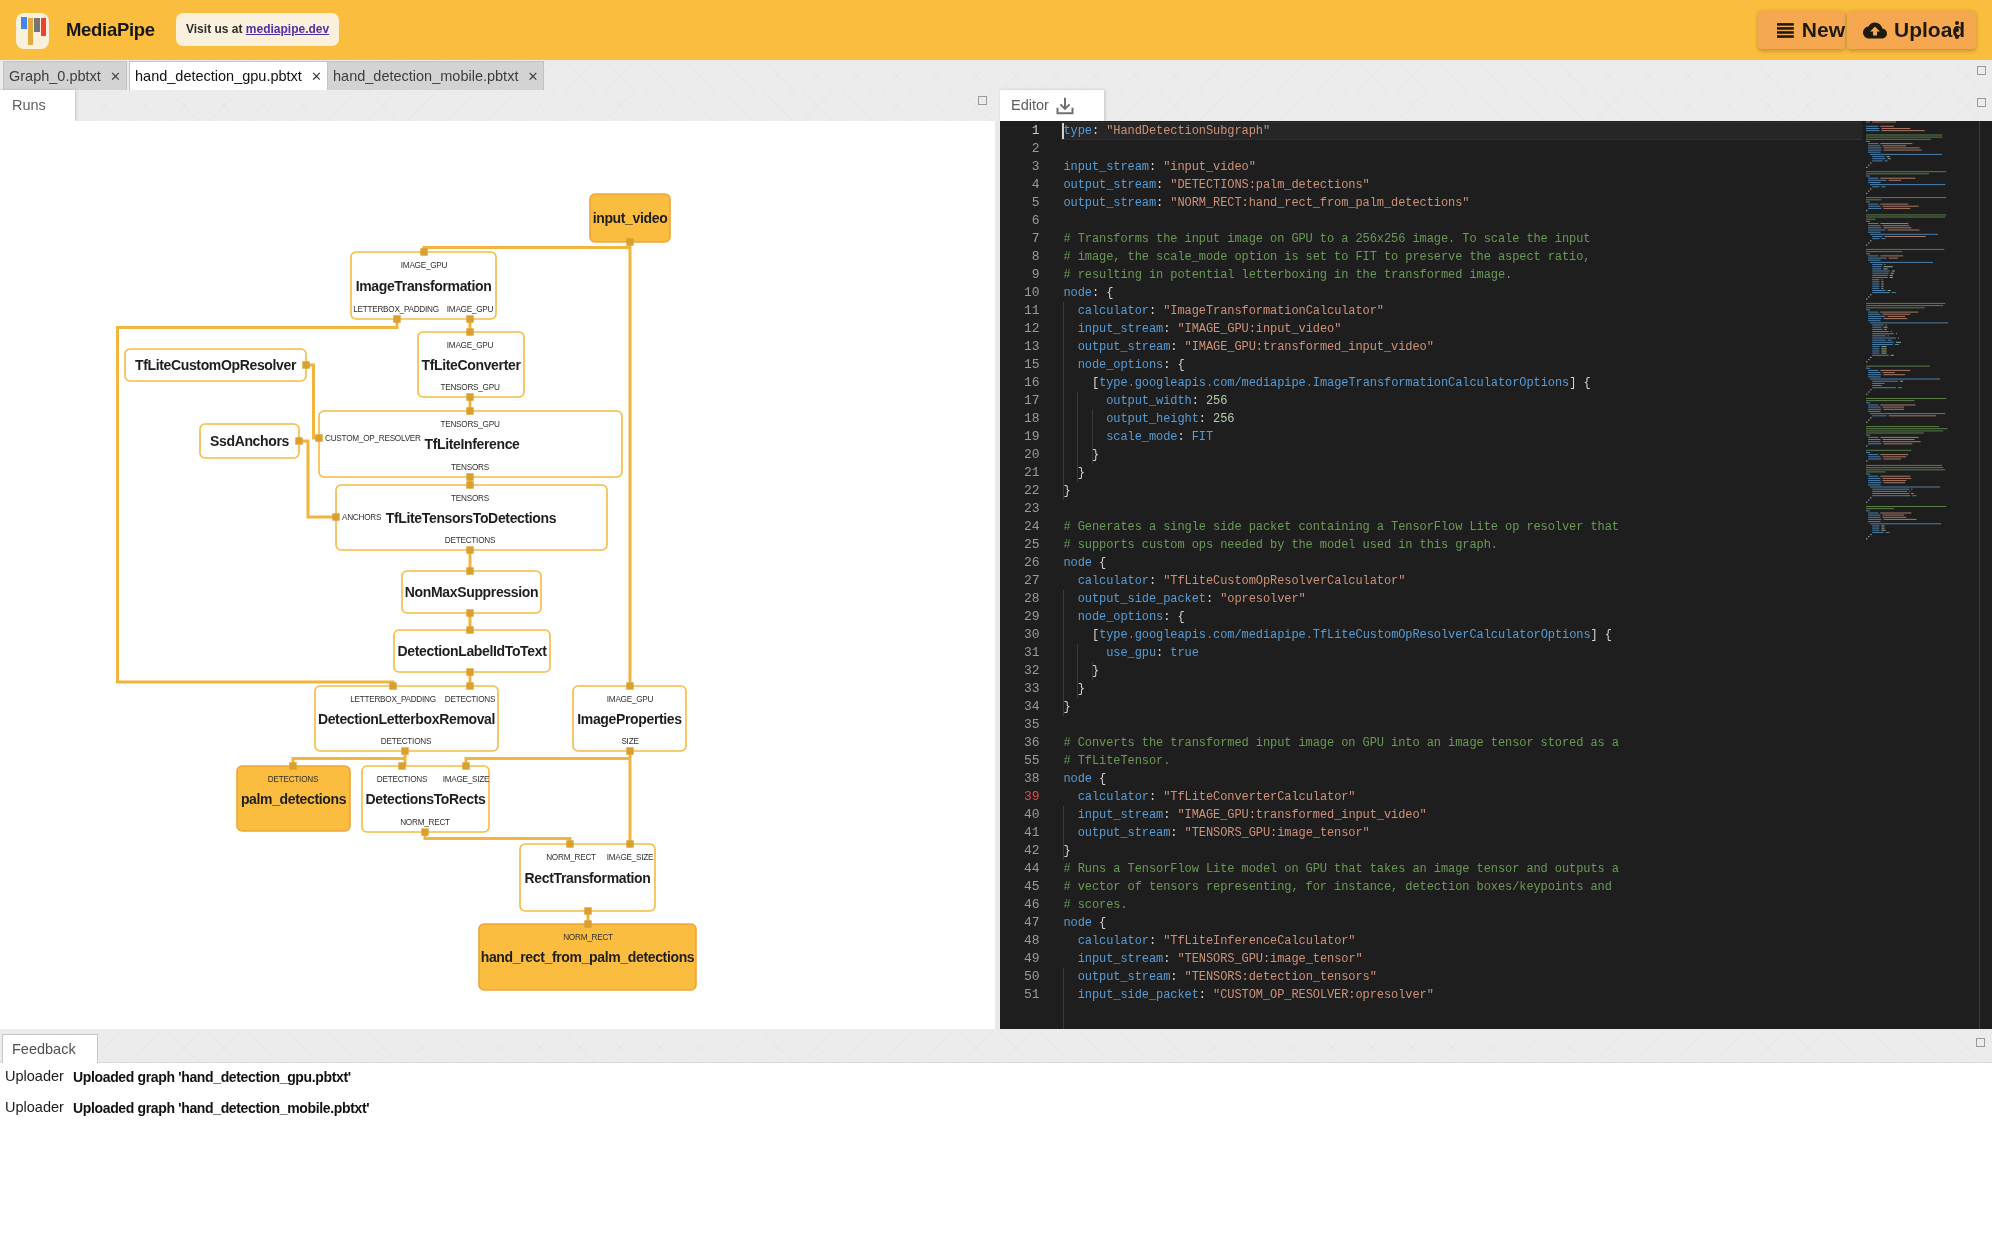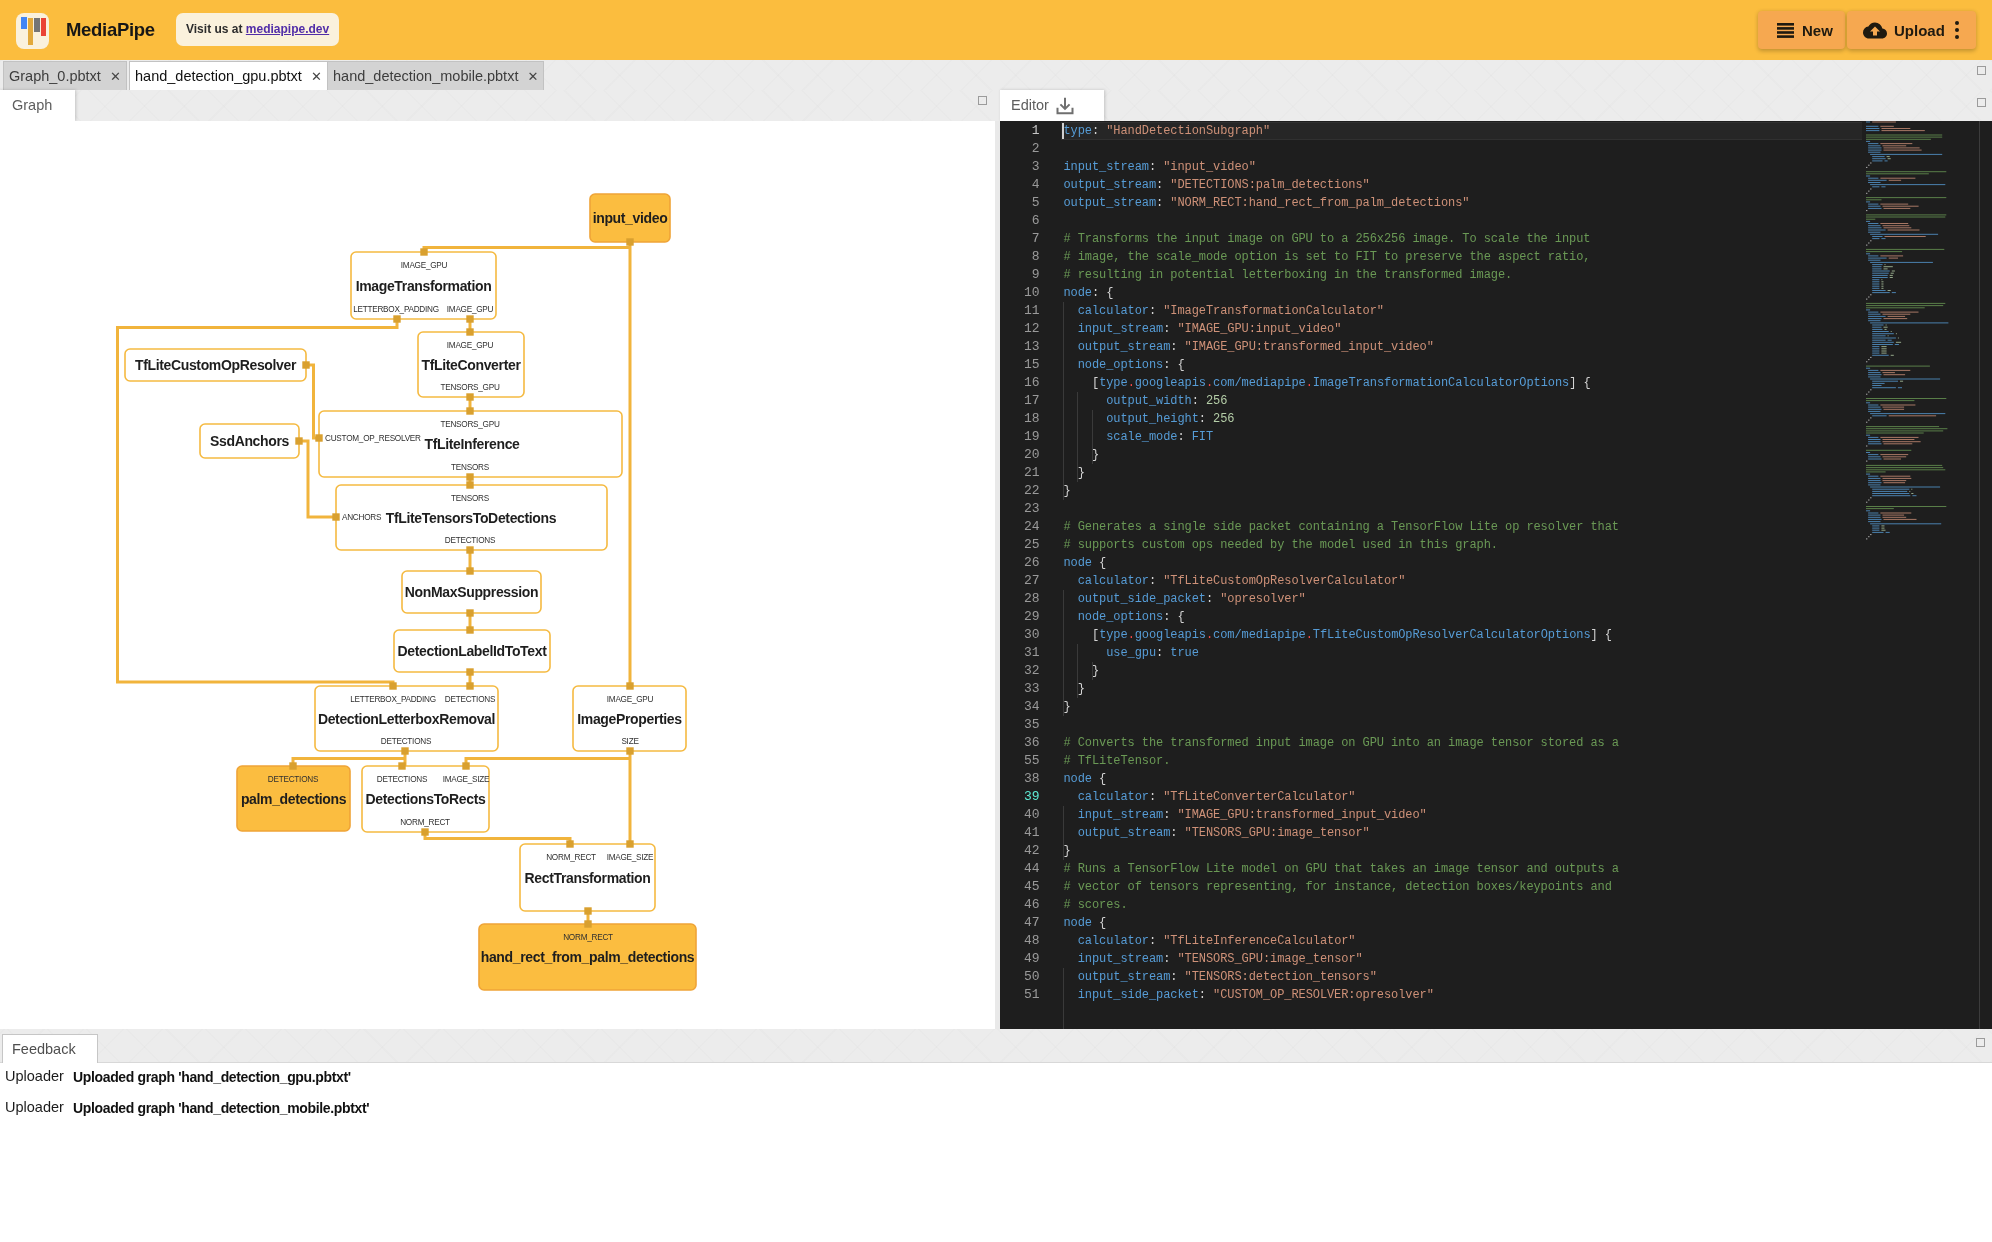--- a/index.html
+++ b/index.html
@@ -5,21 +5,21 @@
 html,body{width:1992px;height:1242px;overflow:hidden;font-family:"Liberation Sans",sans-serif;background:#fff}
 
 #topbar{position:absolute;left:0;top:0;width:1992px;height:60px;background:#FBBD3E}
 #logo{position:absolute;left:16px;top:13px;width:33px;height:36px;background:#FAF1DC;border-radius:8px}
 #logo i{position:absolute;display:block}
 #title{position:absolute;left:66px;top:19px;font-size:18.5px;font-weight:bold;color:#161616;letter-spacing:-0.3px}
 #pill{position:absolute;left:176px;top:13px;height:33px;background:#FAF1DC;border-radius:7px;
   font-size:12px;font-weight:600;color:#2c2c2c;line-height:33px;padding:0 10px}
 #pill a{color:#512DA8;text-decoration:underline}
 .hbtn{position:absolute;top:11px;height:38px;background:#F6A850;border-radius:4px;color:#1F1A10;
-  font-size:15px;font-weight:bold;box-shadow:0 1.5px 4px rgba(0,0,0,.24);display:flex;align-items:center}
+  font-size:21px;font-weight:bold;box-shadow:0 1.5px 4px rgba(0,0,0,.24);display:flex;align-items:center}
 #btn-new{left:1758px;width:87px}
 #btn-upload{left:1847px;width:129px}
 
 .patt{background-color:#ECECEC;background-image:
   repeating-linear-gradient(45deg,rgba(0,0,0,.013) 0 1.5px,rgba(0,0,0,0) 1.5px 28px),
   repeating-linear-gradient(-45deg,rgba(0,0,0,.013) 0 1.5px,rgba(0,0,0,0) 1.5px 28px)}
 #filetabs{position:absolute;left:0;top:60px;width:1992px;height:30px}
 .ftab{position:absolute;top:1px;height:44px;font-size:14.5px;line-height:29px;color:#3d3d3d;
   background:#D3D3D3;border:1px solid #C2C2C2;border-bottom:none;padding:0 5px;white-space:nowrap}
 .ftab .x{display:inline-block;margin-left:9px;color:#454545;font-size:13px}
@@ -77,21 +77,21 @@
       </g>
     </svg>
 </div>
 <div id="filetabs" class="patt">
   <div class="ftab" style="left:3px">Graph_0.pbtxt<span class="x">✕</span></div>
   <div class="ftab active" style="left:129px">hand_detection_gpu.pbtxt<span class="x">✕</span></div>
   <div class="ftab" style="left:327px">hand_detection_mobile.pbtxt<span class="x">✕</span></div>
   <div class="sq" style="left:1977px;top:6px"></div>
 </div>
 <div id="panetabs" class="patt">
-  <div class="ptab" style="left:0;width:75px;padding-left:12px;box-shadow:1px 0 3px rgba(0,0,0,.18)">Graph</div>
+  <div class="ptab" style="left:0;width:75px;padding-left:12px;box-shadow:1px 0 3px rgba(0,0,0,.18)">Runs</div>
   <div class="ptab" style="left:1000px;width:104px;padding-left:11px;box-shadow:1px 0 3px rgba(0,0,0,.18)">Editor<svg width="20" height="20" viewBox="0 0 24 24" style="position:absolute;left:55px;top:6px">
 <g fill="none" stroke="#6f6f6f" stroke-width="2.4">
           <path d="M3 14 v6.8 h18 V14"></path>
           <path d="M12 2 v12.5"></path>
           <path d="M6.5 10 L12 15.5 L17.5 10" fill="none"></path>
         </g>
       </svg></div>
   <div class="sq" style="left:978px;top:6px"></div>
   <div class="sq" style="left:1977px;top:8px"></div>
 </div>
@@ -235,21 +235,21 @@
 <div class="cl"><span class="ln" style="color:#9a9a9a">29</span><span class="ct">  <span style="color:#569CD6">node_options</span><span style="color:#d4d4d4">: {</span></span></div>
 <div class="cl"><span class="ln" style="color:#9a9a9a">30</span><span class="ct">    <span style="color:#d4d4d4">[</span><span style="color:#569CD6">type</span><span style="color:#F44747">.</span><span style="color:#569CD6">googleapis</span><span style="color:#F44747">.</span><span style="color:#569CD6">com/mediapipe</span><span style="color:#F44747">.</span><span style="color:#569CD6">TfLiteCustomOpResolverCalculatorOptions</span><span style="color:#d4d4d4">] {</span></span></div>
 <div class="cl"><span class="ln" style="color:#9a9a9a">31</span><span class="ct">      <span style="color:#569CD6">use_gpu</span><span style="color:#d4d4d4">: </span><span style="color:#569CD6">true</span></span></div>
 <div class="cl"><span class="ln" style="color:#9a9a9a">32</span><span class="ct">    <span style="color:#d4d4d4">}</span></span></div>
 <div class="cl"><span class="ln" style="color:#9a9a9a">33</span><span class="ct">  <span style="color:#d4d4d4">}</span></span></div>
 <div class="cl"><span class="ln" style="color:#9a9a9a">34</span><span class="ct"><span style="color:#d4d4d4">}</span></span></div>
 <div class="cl"><span class="ln" style="color:#9a9a9a">35</span><span class="ct"></span></div>
 <div class="cl"><span class="ln" style="color:#9a9a9a">36</span><span class="ct"><span style="color:#6A9955"># Converts the transformed input image on GPU into an image tensor stored as a</span></span></div>
 <div class="cl"><span class="ln" style="color:#9a9a9a">55</span><span class="ct"><span style="color:#6A9955"># TfLiteTensor.</span></span></div>
 <div class="cl"><span class="ln" style="color:#9a9a9a">38</span><span class="ct"><span style="color:#569CD6">node</span><span style="color:#d4d4d4"> {</span></span></div>
-<div class="cl"><span class="ln" style="color:#5eead4">39</span><span class="ct">  <span style="color:#569CD6">calculator</span><span style="color:#d4d4d4">: </span><span style="color:#CE9178">"TfLiteConverterCalculator"</span></span></div>
+<div class="cl"><span class="ln" style="color:#ef4444">39</span><span class="ct">  <span style="color:#569CD6">calculator</span><span style="color:#d4d4d4">: </span><span style="color:#CE9178">"TfLiteConverterCalculator"</span></span></div>
 <div class="cl"><span class="ln" style="color:#9a9a9a">40</span><span class="ct">  <span style="color:#569CD6">input_stream</span><span style="color:#d4d4d4">: </span><span style="color:#CE9178">"IMAGE_GPU:transformed_input_video"</span></span></div>
 <div class="cl"><span class="ln" style="color:#9a9a9a">41</span><span class="ct">  <span style="color:#569CD6">output_stream</span><span style="color:#d4d4d4">: </span><span style="color:#CE9178">"TENSORS_GPU:image_tensor"</span></span></div>
 <div class="cl"><span class="ln" style="color:#9a9a9a">42</span><span class="ct"><span style="color:#d4d4d4">}</span></span></div>
 <div class="cl"><span class="ln" style="color:#9a9a9a">44</span><span class="ct"><span style="color:#6A9955"># Runs a TensorFlow Lite model on GPU that takes an image tensor and outputs a</span></span></div>
 <div class="cl"><span class="ln" style="color:#9a9a9a">45</span><span class="ct"><span style="color:#6A9955"># vector of tensors representing, for instance, detection boxes/keypoints and</span></span></div>
 <div class="cl"><span class="ln" style="color:#9a9a9a">46</span><span class="ct"><span style="color:#6A9955"># scores.</span></span></div>
 <div class="cl"><span class="ln" style="color:#9a9a9a">47</span><span class="ct"><span style="color:#569CD6">node</span><span style="color:#d4d4d4"> {</span></span></div>
 <div class="cl"><span class="ln" style="color:#9a9a9a">48</span><span class="ct">  <span style="color:#569CD6">calculator</span><span style="color:#d4d4d4">: </span><span style="color:#CE9178">"TfLiteInferenceCalculator"</span></span></div>
 <div class="cl"><span class="ln" style="color:#9a9a9a">49</span><span class="ct">  <span style="color:#569CD6">input_stream</span><span style="color:#d4d4d4">: </span><span style="color:#CE9178">"TENSORS_GPU:image_tensor"</span></span></div>
 <div class="cl"><span class="ln" style="color:#9a9a9a">50</span><span class="ct">  <span style="color:#569CD6">output_stream</span><span style="color:#d4d4d4">: </span><span style="color:#CE9178">"TENSORS:detection_tensors"</span></span></div>

